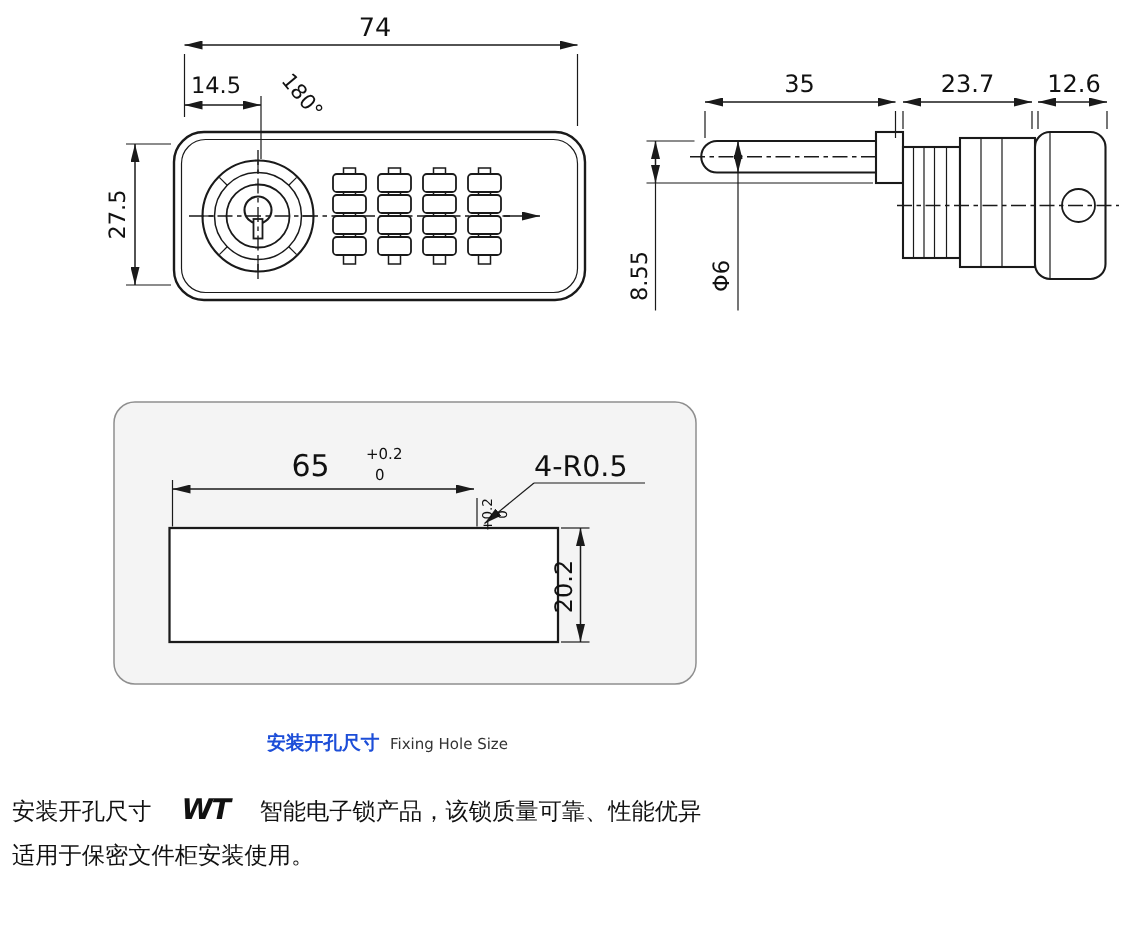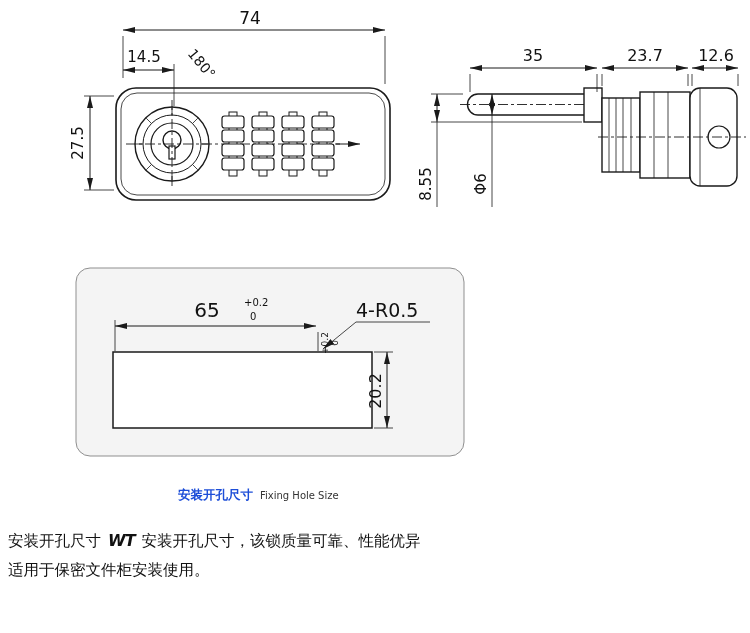--- a/index.html
+++ b/index.html
@@ -16,22 +16,22 @@
   .t20{font-size:20px;} .t19{font-size:19px;} .t17{font-size:17px;}
   .t16{font-size:16px;} .t15{font-size:15px;} .t14{font-size:14px;}
   .t10{font-size:10px;} .t9{font-size:9px;}
   .mid{text-anchor:middle;}
   
   .caption{position:absolute;left:178px;top:484px;white-space:nowrap;}
   .caption .zh{font-size:12.5px;font-weight:bold;color:#1d4ed8;}
   .caption .en{font-size:10px;color:#333;margin-left:7px;}
   
   .footer{position:absolute;left:8px;top:526px;font-size:15.5px;line-height:29px;color:#111;}
-  .footer .logo{font-weight:900;font-style:italic;font-size:16px;letter-spacing:-1px;
-                margin:0 7px;font-family:"DejaVu Sans",sans-serif;}
+  .footer .logo{font-weight:900;font-style:italic;font-size:19px;letter-spacing:-1px;
+                margin:0 20px;font-family:"DejaVu Sans",sans-serif;}
 </style>
 </head>
 <body>
 
 <svg width="750" height="510" viewBox="0 0 750 510">
   <defs>
     <marker id="arr" viewBox="0 0 12 6" refX="12" refY="3" markerWidth="12" markerHeight="6" orient="auto-start-reverse" markerUnits="userSpaceOnUse">
       <path d="M0,0 L12,3 L0,6 z" fill="#1a1a1a"></path>
     </marker>
   </defs>
@@ -211,16 +211,16 @@
     </g>
   </g>
 </svg>
 
 <div class="caption">
   <span class="zh">安装开孔尺寸</span><span class="en">Fixing Hole Size</span>
 </div>
 
 <div class="footer">
   <div>
-    <span>安装开孔尺寸</span><span class="logo">WT</span><span>安装开孔尺寸，该锁质量可靠、性能优异</span>
+    <span>安装开孔尺寸</span><span class="logo">WT</span><span>智能电子锁产品，该锁质量可靠、性能优异</span>
   </div>
   <div>适用于保密文件柜安装使用。</div>
 </div>
 
 </body></html>

